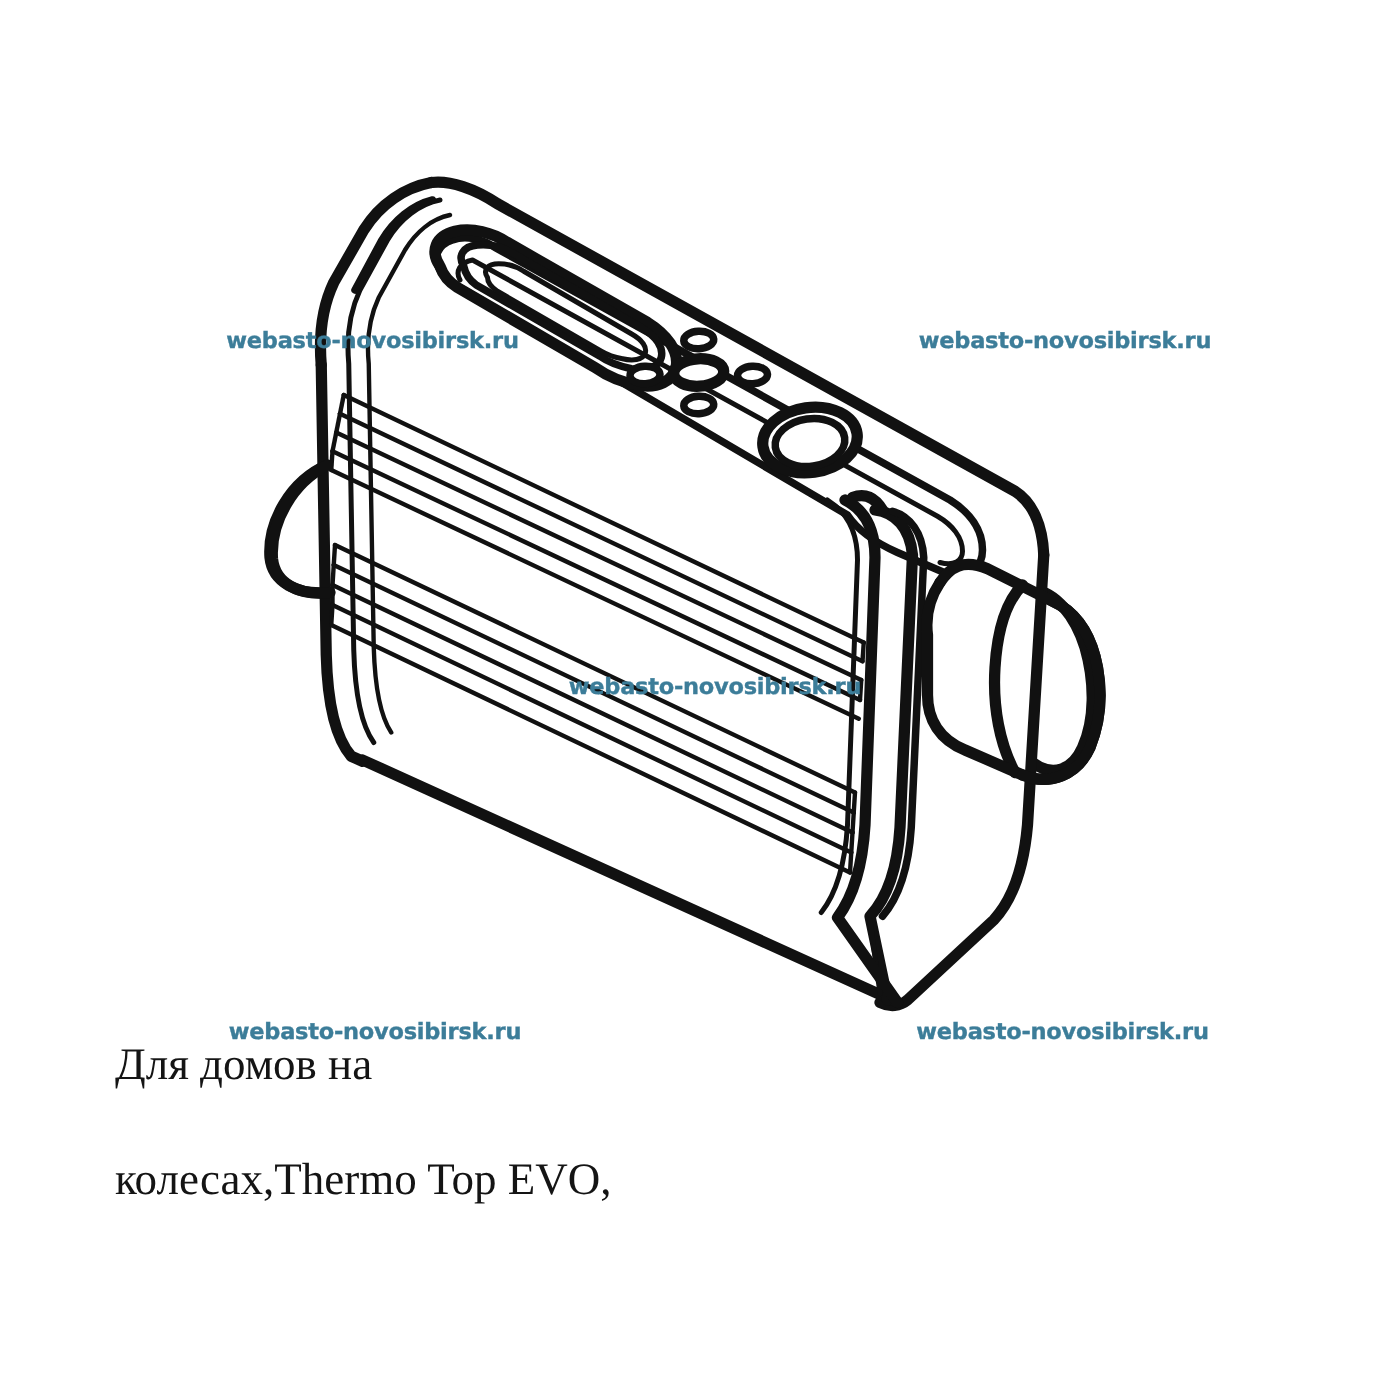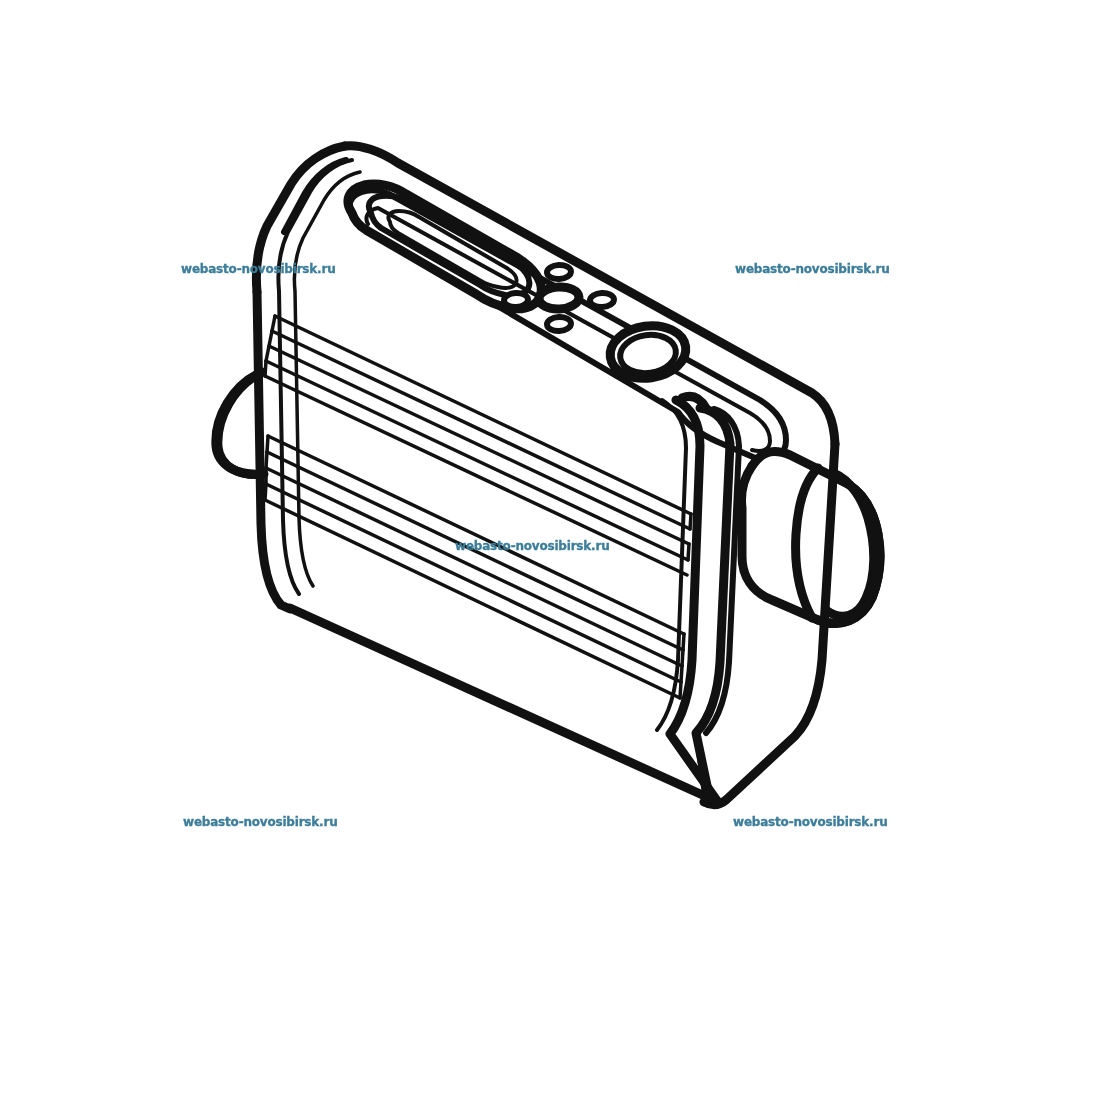--- a/index.html
+++ b/index.html
@@ -23,21 +23,21 @@
     position: absolute;
     left: 0;
     top: 0;
     width: 1100px;
     height: 1100px;
   }
   .wm {
     position: absolute;
     font-family: "DejaVu Sans", sans-serif;
     font-weight: bold;
-    font-size: 12px;
+    font-size: 18px;
     letter-spacing: -0.2px;
     white-space: nowrap;
     color: #3c7d99;
     -webkit-text-stroke: 0.3px #3c7d99;
   }
   #wm-top-left   { left: 181px; top: 262px; }
   #wm-top-right  { left: 735px; top: 262px; }
   #wm-mid        { left: 455px; top: 539px; }
   #wm-low-left   { left: 183px; top: 815px; }
   #wm-low-right  { left: 733px; top: 815px; }
@@ -329,17 +329,19 @@
 
   <div class="wm" id="wm-top-right">webasto-novosibirsk.ru</div>
 
   <div class="wm" id="wm-mid">webasto-novosibirsk.ru</div>
 
   <div class="wm" id="wm-low-left">webasto-novosibirsk.ru</div>
 
   <div class="wm" id="wm-low-right">webasto-novosibirsk.ru</div>
 
   <div id="caption">
+    <span class="cap-line">Для домов на</span>
+    <span class="cap-line">колесах,Thermo Top EVO,</span>
     
     
   </div>
 
 </div>
 
 </body></html>

